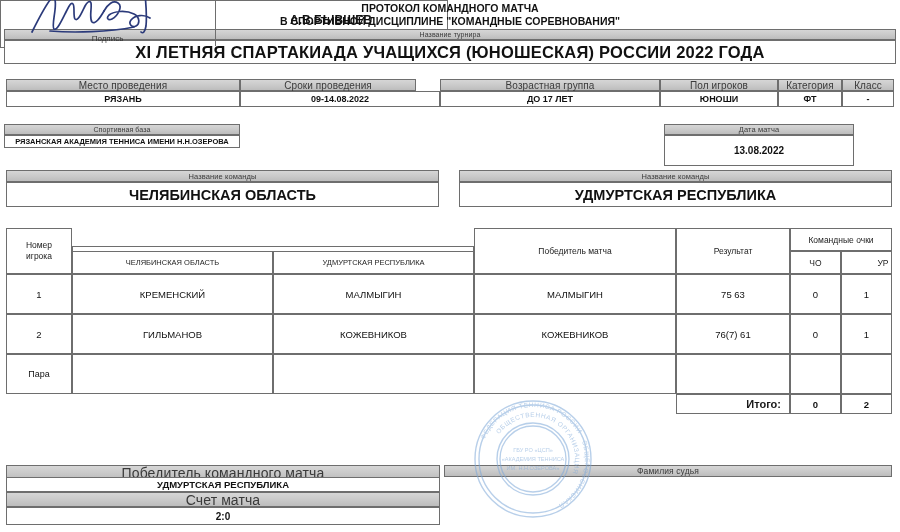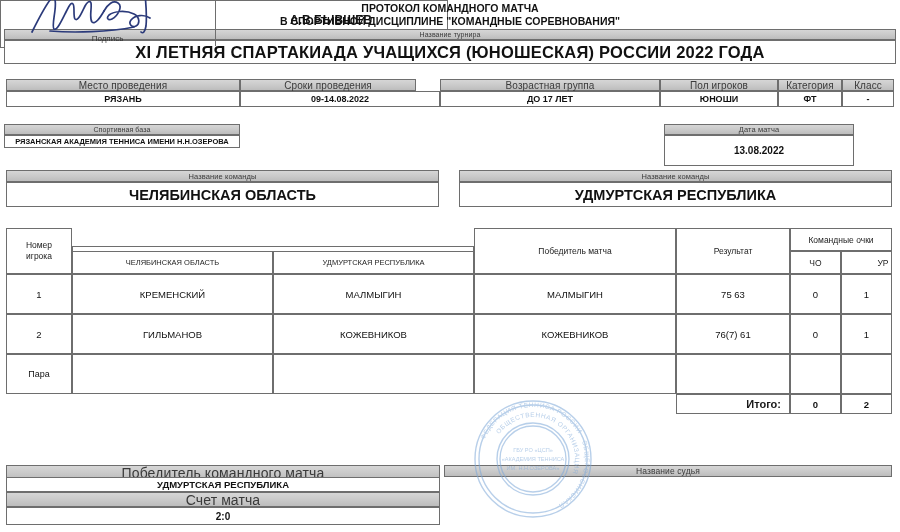--- a/index.html
+++ b/index.html
@@ -201,21 +201,21 @@
     <div class="abs cell mt total-lbl" style="left:670px;top:166px;width:114px;height:20px;">Итого:</div>
     <div class="abs cell mt mnum" style="left:784px;top:166px;width:51px;height:20px;font-weight:bold;">0</div>
     <div class="abs cell mt mnum" style="left:835px;top:166px;width:51px;height:20px;font-weight:bold;">2</div>
   </div>
 
   <div class="abs cell hdrband f-lbl" id="win-lbl">Победитель командного матча</div>
   <div class="abs cell valband f-val" id="win-val">УДМУРТСКАЯ РЕСПУБЛИКА</div>
   <div class="abs cell hdrband f-lbl" id="sc-lbl">Счет матча</div>
   <div class="abs cell valband f-val" id="sc-val">2:0</div>
 
-  <div class="abs cell hdrband" id="judge-lbl">Название судья</div>
+  <div class="abs cell hdrband" id="judge-lbl">Фамилия судья</div>
   <div id="judge-body">
     <div id="sig-cell">
       <svg id="sig-ink" viewBox="0 0 190 54">
         <g fill="none" stroke="#2b3a7a" stroke-width="1.7" stroke-linecap="round">
           <path d="M18,46 C26,30 33,16 38,12 C41,10 42,15 41,24 C40,33 38,41 40,43 C43,45 48,34 52,26 C55,20 57,16 59,18 C61,20 59,30 61,33 C64,36 68,26 71,20 C73,16 76,14 77,17 C78,22 75,32 78,36 C81,39 86,32 90,25"></path>
           <path d="M90,25 C94,18 99,14 104,17 C109,20 104,30 98,33 C94,35 92,32 95,29 C100,25 112,24 120,28 C126,31 126,38 122,40 C118,42 114,38 117,34 C121,29 130,28 136,32"></path>
           <path d="M131,8 C132,18 133,30 132,40 C131,46 129,48 127,46"></path>
           <path d="M36,45 C60,47 95,46 120,41"></path>
         </g>
       </svg>

